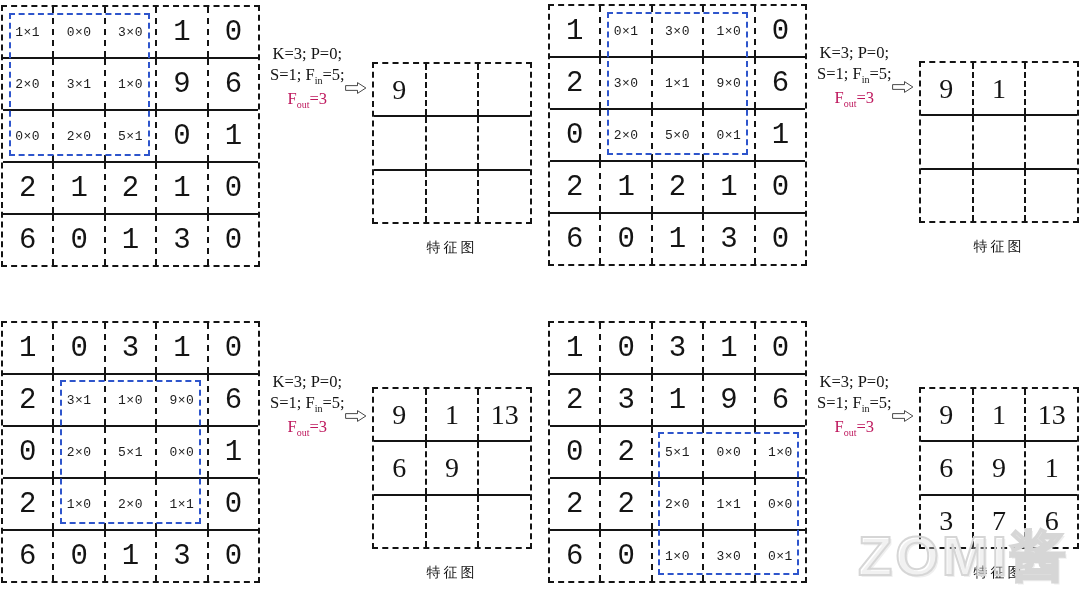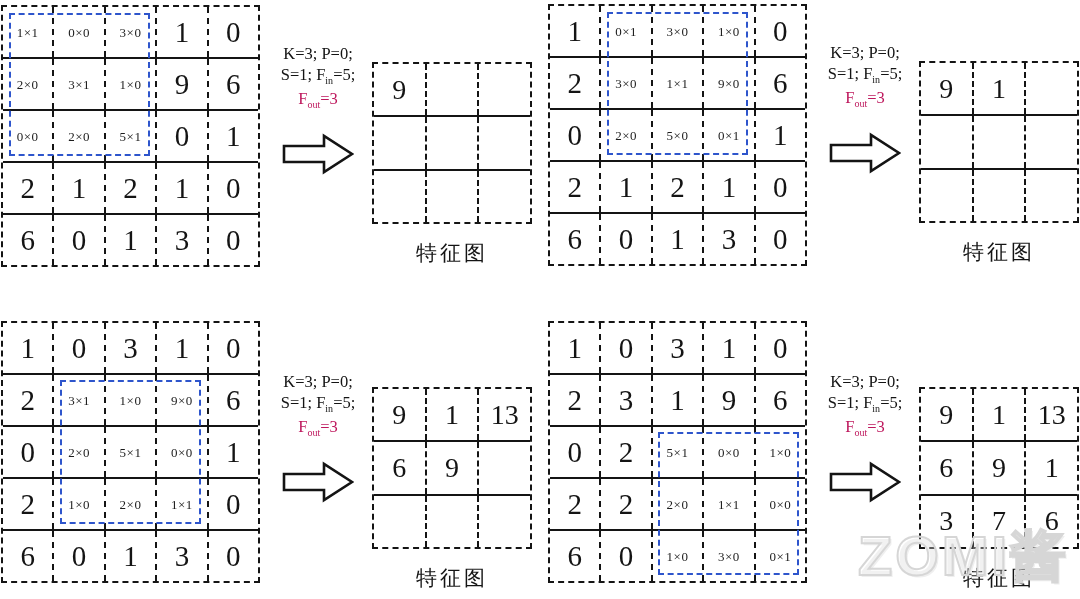--- a/index.html
+++ b/index.html
@@ -2,37 +2,37 @@
 <html><head>
 <meta charset="utf-8">
 <style>
   html,body{margin:0;padding:0;background:#fff;}
   #stage{
     position:relative;width:1080px;height:599px;background:#ffffff;
     overflow:hidden;font-family:"Liberation Serif", serif;color:#141414;
   }
   .panel{position:absolute;display:flex;align-items:flex-start;}
   
-  .input-wrap{position:relative;width:259px;flex:none;}
+  .input-wrap{position:relative;width:259px;flex:none;font-family:Liberation Mono, monospace;}
   .input-grid{
     position:relative;width:259px;height:262px;
     border:2.5px dashed #141414;display:flex;flex-direction:column;
     background:#fff;box-sizing:border-box;
   }
   .grow{flex:1;display:flex;border-top:2.5px solid #141414;}
   .grow:first-child{border-top:none;}
   .cell{
     flex:1;display:flex;align-items:center;justify-content:center;
     border-left:2.2px dashed #141414;font-size:29px;line-height:1;
   }
   .cell:first-child{border-left:none;}
   .cell.small{font-size:13px;letter-spacing:0.5px;color:#1c1c1c;}
   .kwin{position:absolute;border:2.6px dashed #2e55cc;box-sizing:border-box;pointer-events:none;}
   
-  .mid{width:96px;margin-left:10px;flex:none;display:flex;flex-direction:column;align-items:center;}
+  .mid{width:96px;margin-left:10px;flex:none;display:flex;flex-direction:row;align-items:center;}
   .panel.top .mid{padding-top:38px;}
   .panel.bottom .mid{padding-top:50px;}
   .params{font-size:16.5px;line-height:1.3;text-align:center;white-space:nowrap;}
   .pline sub{font-size:10px;}
   .pline.blue{color:#be185d;}
   .arrow{margin-top:22px;}
   
   .out-col{margin-left:6px;flex:none;display:flex;flex-direction:column;align-items:center;}
   .panel.top .out-col{padding-top:57px;}
   .panel.bottom .out-col{padding-top:66px;}
@@ -40,21 +40,21 @@
     width:160px;height:162px;border:2.5px dashed #141414;
     display:flex;flex-direction:column;background:#fff;box-sizing:border-box;
   }
   .orow{flex:1;display:flex;border-top:2.5px solid #141414;}
   .orow:first-child{border-top:none;}
   .ocell{
     flex:1;display:flex;align-items:center;justify-content:center;
     border-left:2.2px dashed #141414;font-size:28px;line-height:1;
   }
   .ocell:first-child{border-left:none;}
-  .flabel{margin-top:15px;font-size:21px;letter-spacing:3px;}
+  .flabel{margin-top:15px;font-size:14px;letter-spacing:3px;}
   
   .watermark{
     position:absolute;left:858px;top:528px;z-index:5;
     font-family:"Liberation Sans", sans-serif;font-weight:bold;
     font-size:56px;letter-spacing:3px;line-height:1;
     color:rgba(255,255,255,0.15);
     -webkit-text-stroke:2px #d6d6d6;
     text-shadow:2px 2px 0 rgba(190,190,190,0.25);
     pointer-events:none;
   }

